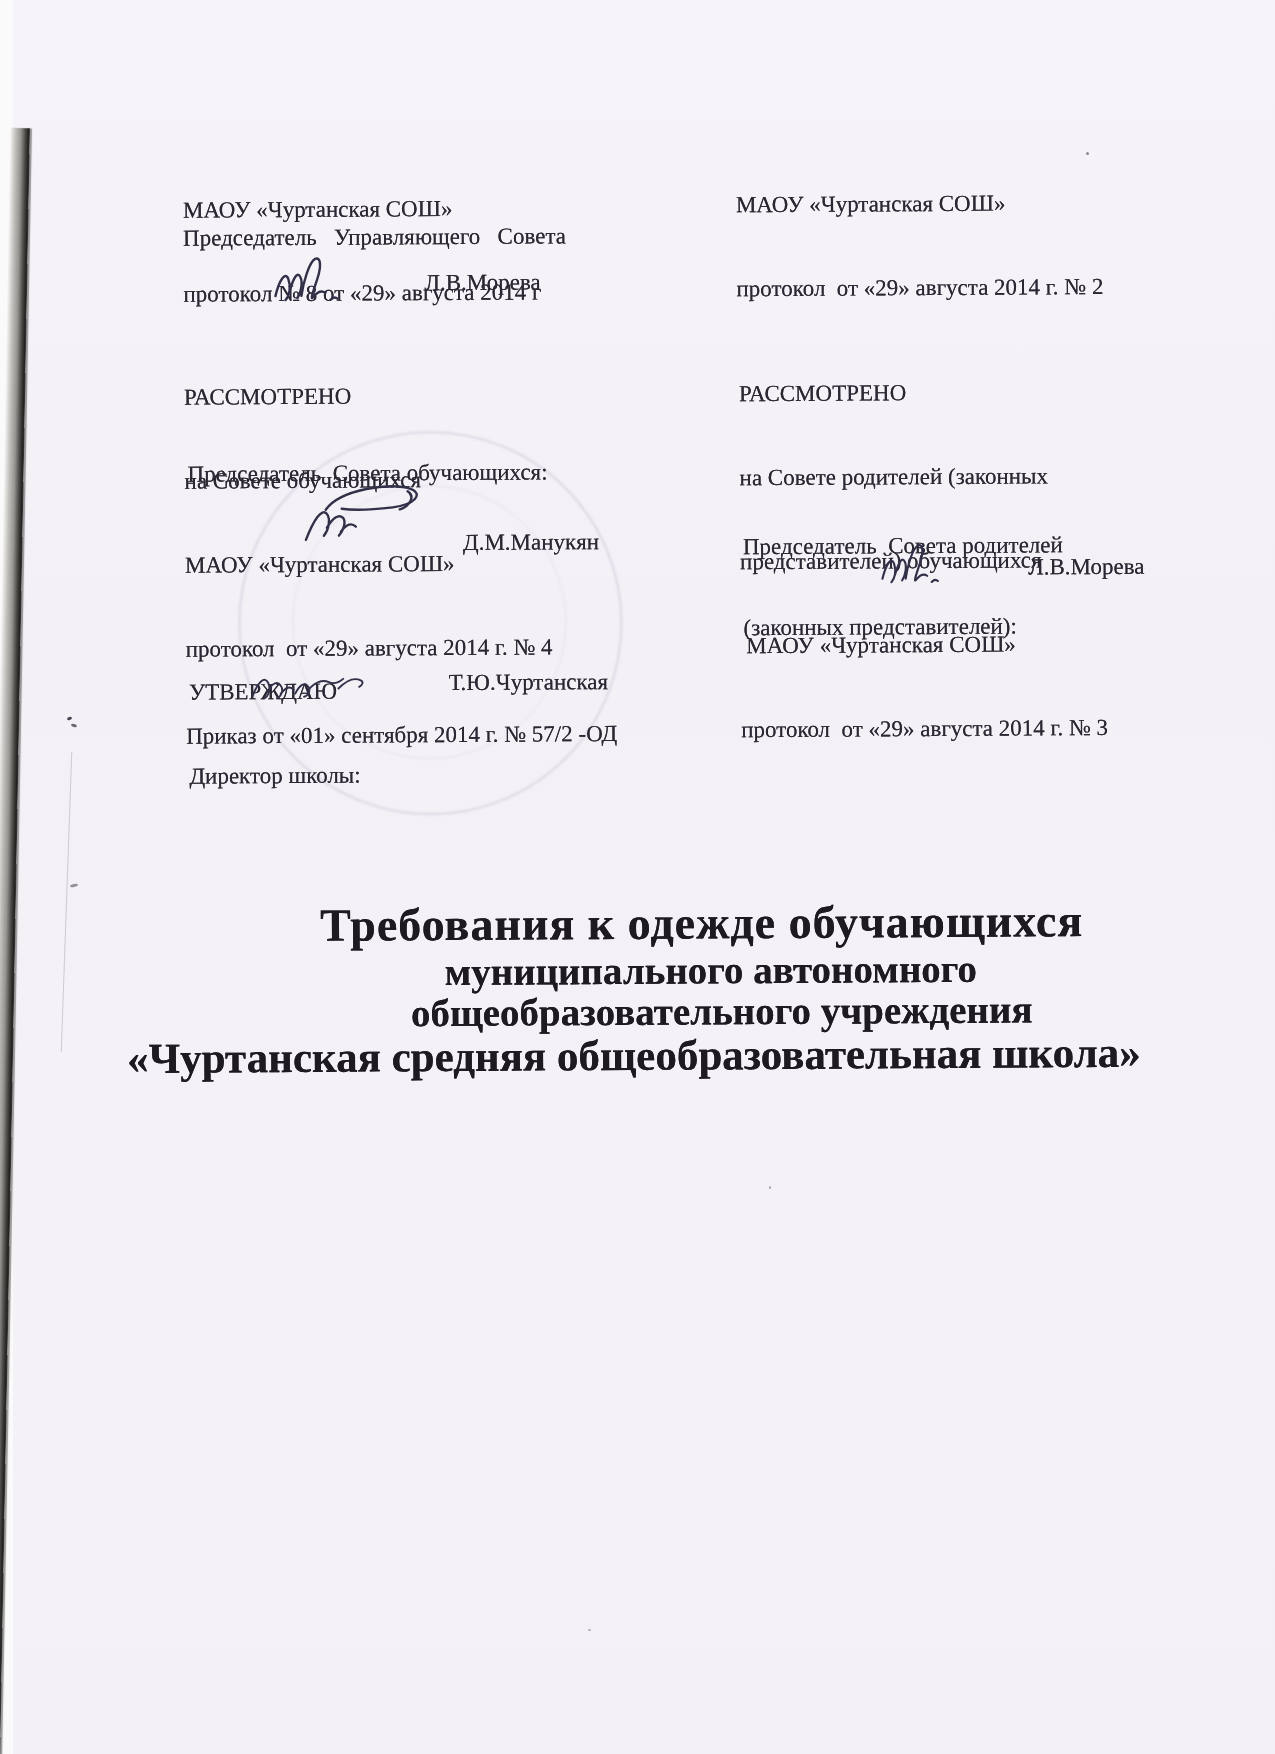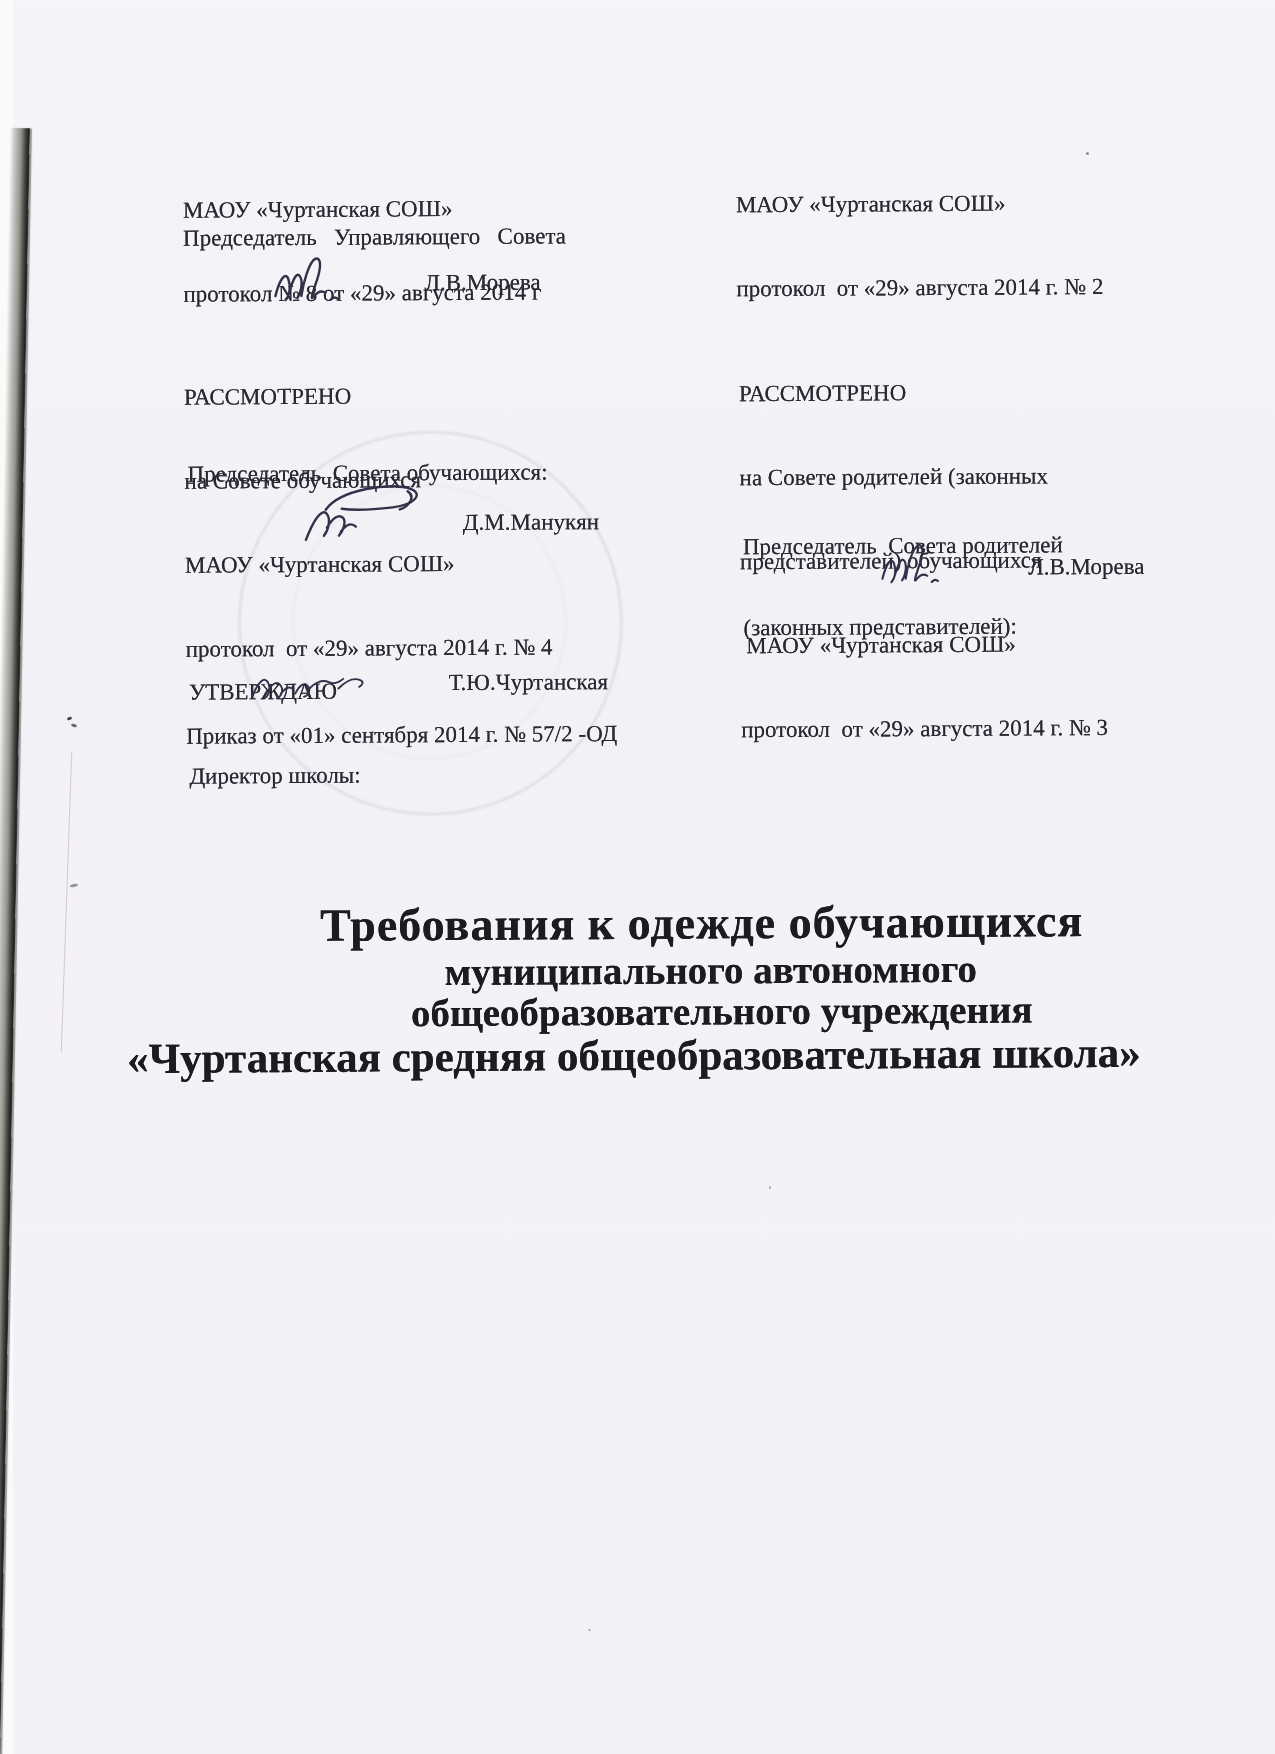--- a/index.html
+++ b/index.html
@@ -18,21 +18,21 @@
        text-shadow:0 0 0.45px rgba(43,40,51,0.85);}
   [data-bind]{white-space:pre-wrap;}
 
   
   .b-topleft{left:187px;top:138px;}
   .b-topright{left:740px;top:136px;}
   .b-chair1{left:187px;top:222px;}
   .b-name1{left:428px;top:268px;}
   .b-revleft{left:187px;top:325px;}
   .b-chair2{left:190px;top:458px;}
-  .b-name2{left:465px;top:508px;}
+  .b-name2{left:465px;top:528px;}
   .b-revright{left:742px;top:325px;}
   .b-chair3{left:745px;top:480px;line-height:27px;}
   .b-name3{left:1030px;top:556px;}
   .b-approve{left:190px;top:620px;}
   .b-nameK{left:450px;top:668px;}
   .b-order{left:187px;top:720px;}
 
   
   .faded-line{
     left:188px;top:121px;height:15px;width:480px;overflow:hidden;

